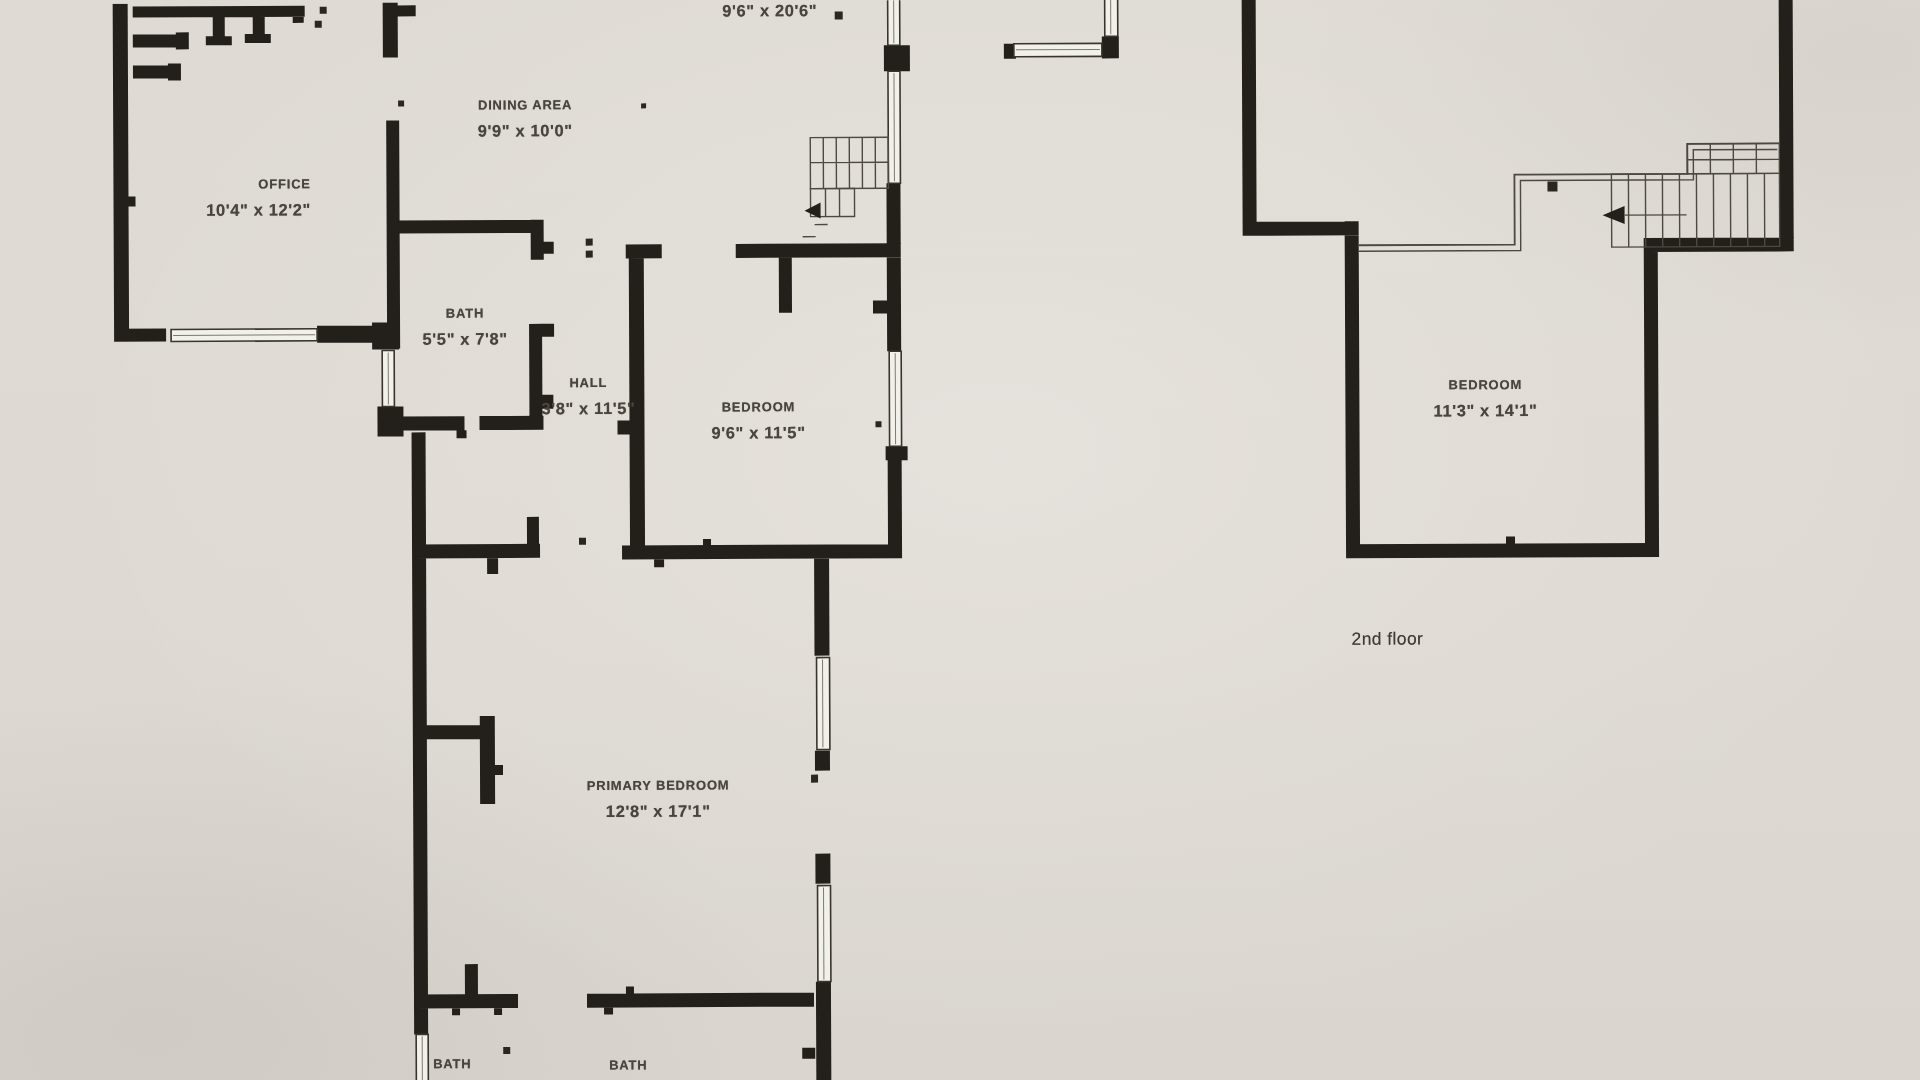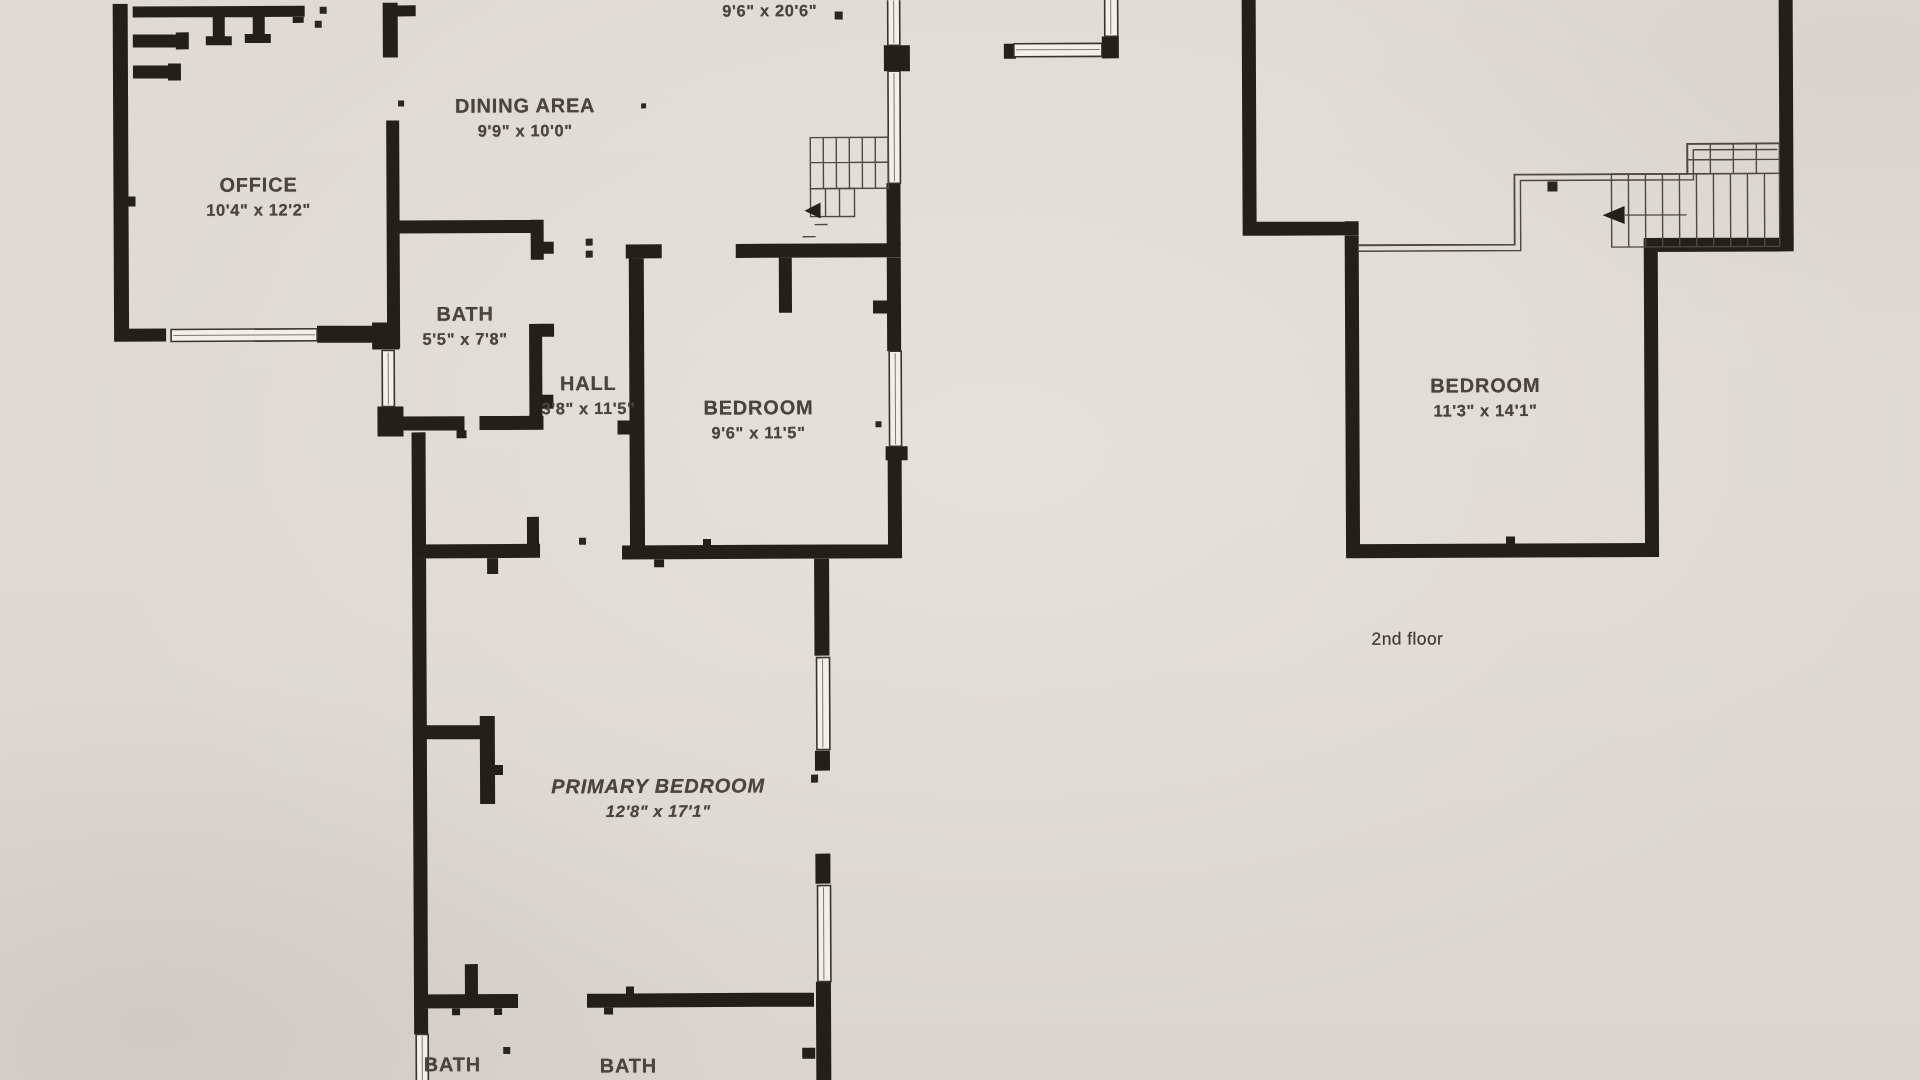--- a/index.html
+++ b/index.html
@@ -12,21 +12,21 @@
       linear-gradient(180deg,#dfdbd4 0%, #ded9d2 55%, #dad6cf 100%);
     font-family:"Liberation Sans", sans-serif;
   }
   .plan-rotate{position:absolute;inset:0;transform:rotate(-0.25deg);transform-origin:50% 50%;}
   svg.plan{position:absolute;left:0;top:0;width:1920px;height:1080px;}
   .room-label{
     position:absolute;transform:translate(-50%,-50%);
     text-align:center;white-space:nowrap;color:#49443c;
     text-shadow:0 0 0.7px rgba(73,68,60,0.65);
   }
-  .room-name{font-size:20px;font-weight:700;letter-spacing:0.8px;line-height:26px;}
+  .room-name{font-size:13px;font-weight:700;letter-spacing:0.8px;line-height:26px;}
   .room-dims{font-size:16.5px;font-weight:700;letter-spacing:0.6px;line-height:25px;}
   .floor-caption{
     position:absolute;transform:translate(-50%,-50%);
     font-size:17.5px;font-weight:400;letter-spacing:0.4px;color:#3f3b34;
     white-space:nowrap;text-shadow:0 0 0.6px rgba(63,59,52,0.6);
   }
   .wall{fill:#231f1a;}
   .win{fill:#f2f0ea;stroke:#39342d;stroke-width:1.6;}
   .winline{stroke:#7f796e;stroke-width:1;}
   .thin{stroke:#4e4840;stroke-width:1.8;fill:none;}
@@ -176,54 +176,54 @@
 
     <div class="room-label" style="left:772px;top:10px;">
       <div class="room-dims">9'6" x 20'6"</div>
     </div>
 
     <div class="room-label" style="left:527px;top:116px;">
       <div class="room-name">DINING AREA</div>
       <div class="room-dims">9'9" x 10'0"</div>
     </div>
 
-    <div class="room-label" style="left:260px;top:194px;">
+    <div class="room-label" style="left:260px;top:194px;text-align:right;">
       <div class="room-name">OFFICE</div>
       <div class="room-dims">10'4" x 12'2"</div>
     </div>
 
     <div class="room-label" style="left:466px;top:324px;">
       <div class="room-name">BATH</div>
       <div class="room-dims">5'5" x 7'8"</div>
     </div>
 
     <div class="room-label" style="left:589px;top:394px;">
       <div class="room-name">HALL</div>
       <div class="room-dims">3'8" x 11'5"</div>
     </div>
 
     <div class="room-label" style="left:759px;top:419px;">
       <div class="room-name">BEDROOM</div>
       <div class="room-dims">9'6" x 11'5"</div>
     </div>
 
-    <div class="room-label" style="left:657px;top:797px;font-style:italic;">
+    <div class="room-label" style="left:657px;top:797px;">
       <div class="room-name">PRIMARY BEDROOM</div>
       <div class="room-dims">12'8" x 17'1"</div>
     </div>
 
     <div class="room-label" style="left:450px;top:1062px;">
       <div class="room-name">BATH</div>
     </div>
 
     <div class="room-label" style="left:626px;top:1064px;">
       <div class="room-name">BATH</div>
     </div>
 
     <div class="room-label" style="left:1486px;top:400px;">
       <div class="room-name">BEDROOM</div>
       <div class="room-dims">11'3" x 14'1"</div>
     </div>
 
-    <div class="floor-caption" style="left:1387px;top:641px;margin-left:20px;">2nd floor</div>
+    <div class="floor-caption" style="left:1387px;top:641px;">2nd floor</div>
 
   </div>
 </div>
 
 </body></html>

